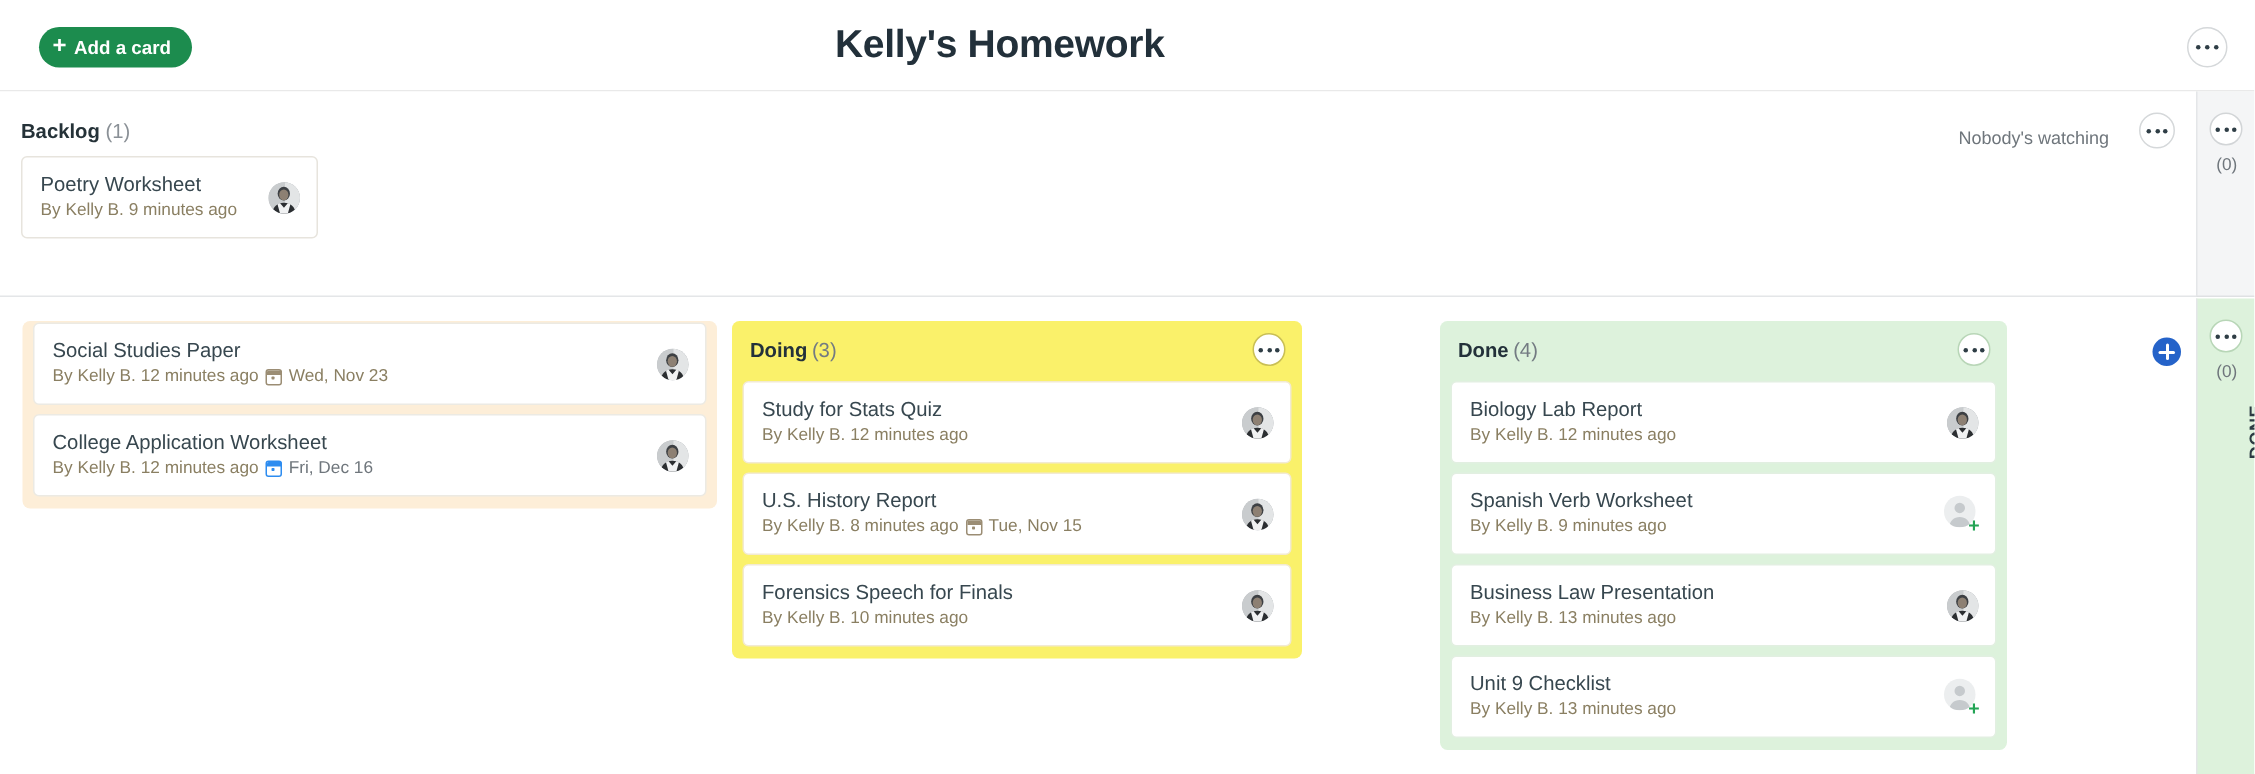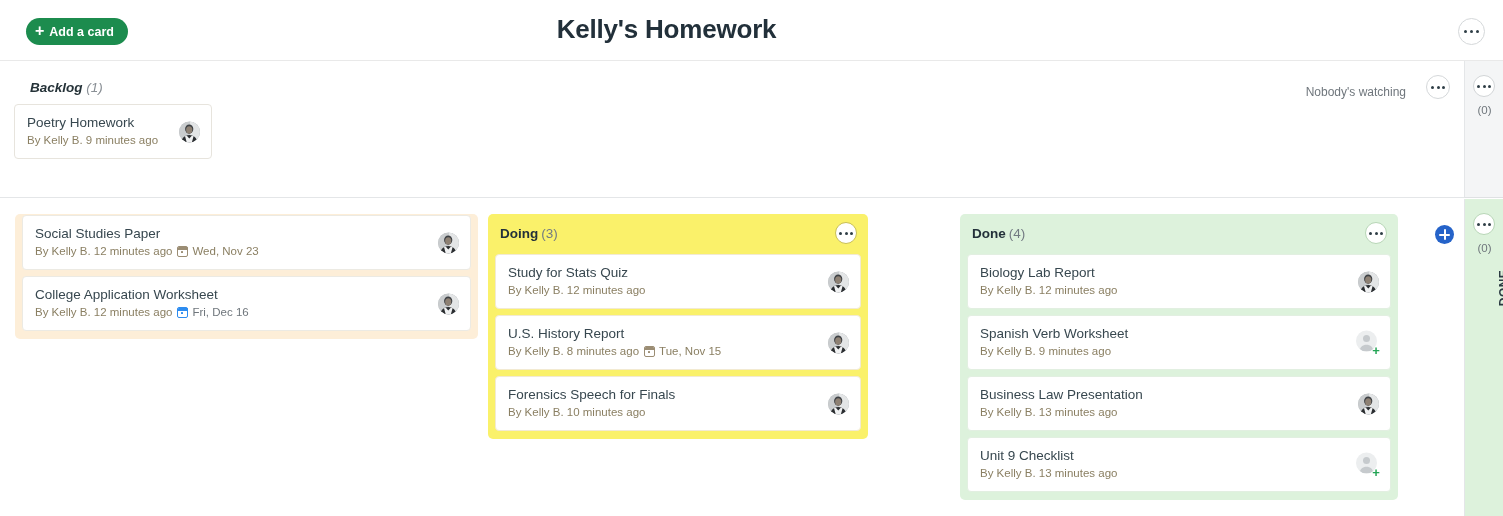--- a/index.html
+++ b/index.html
@@ -93,25 +93,24 @@
   .backlog-row {
     position: absolute;
     left: 0; top: 61px;
     width: 1464px; height: 137px;
     background: #ffffff;
     border-bottom: 1px solid #e4e6e8;
   }
 
   .backlog-header {
     position: absolute;
-    left: 30px; top: 19px;
+    left: 14px; top: 19px;
     font-size: 13.5px;
     font-weight: bold;
     color: #253238;
-    font-style: italic;
   }
   .backlog-header .count {
     font-weight: normal;
     color: #8a9096;
   }
 
   .watchers {
     position: absolute;
     right: 58px; top: 24px;
     font-size: 12px;
@@ -139,21 +138,21 @@
   }
 
   .column {
     position: absolute;
     top: 15px;
     border-radius: 5px;
     padding: 0 0 7px 0;
   }
   .column.todo  { left: 15px;  width: 463px; background: #fdeed8; }
   .column.doing { left: 488px; width: 380px; background: #faf16a; }
-  .column.done  { left: 960px; width: 438px; background: #ddf2dc; }
+  .column.done  { left: 960px; width: 378px; background: #ddf2dc; }
 
   .column-header {
     position: relative;
     height: 39px;
     padding: 0 12px;
     display: flex;
     align-items: center;
   }
   .column-title {
     font-size: 13.5px;
@@ -393,21 +392,21 @@
       <span class="count">(1)</span>
     </div>
     <div class="watchers">Nobody's watching</div>
     <div class="circle-dots backlog-menu">
       <i></i>
         <i></i>
         <i></i>
     </div>
     <div class="backlog-cards" id="backlog-cards">
         <div class="card">
-          <div class="card-title">Poetry Homework</div>
+          <div class="card-title">Poetry Worksheet</div>
           <div class="card-meta">
             <span class="byline">By Kelly B. 9 minutes ago</span>
           </div>
           <div class="avatar">
             <svg viewBox="0 0 21 21">
               <defs>
                 <clipPath id="cl1">
                   <circle cx="10.5" cy="10.5" r="10.5"></circle>
                 </clipPath>
               </defs>

